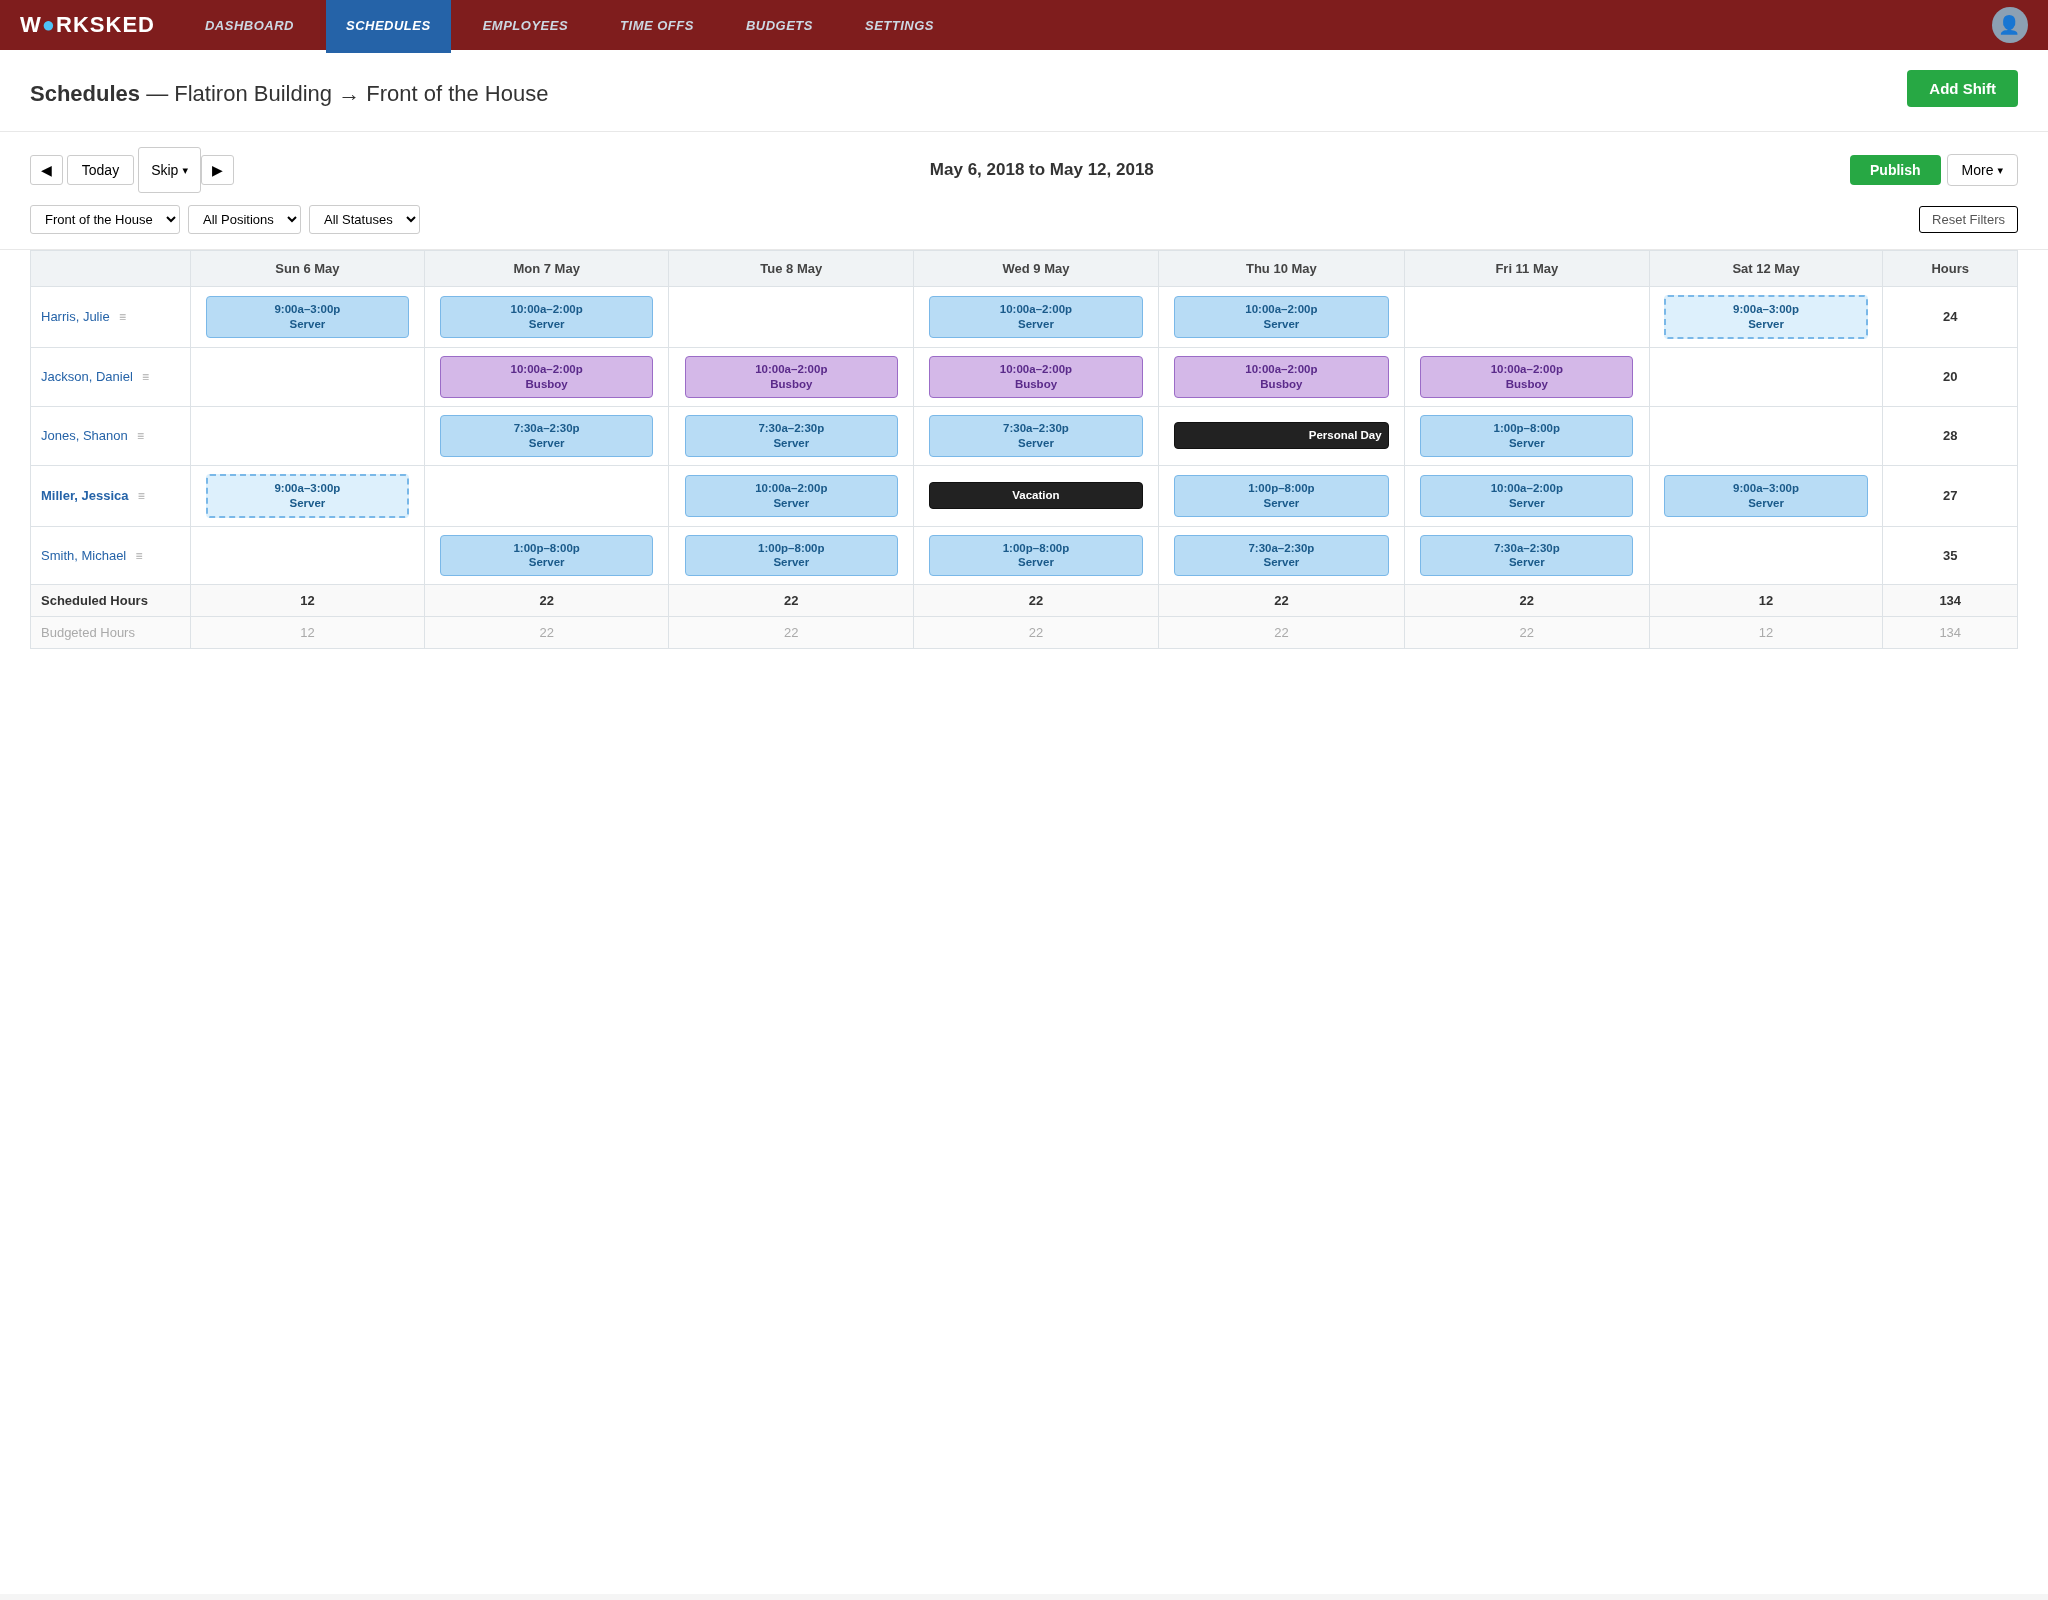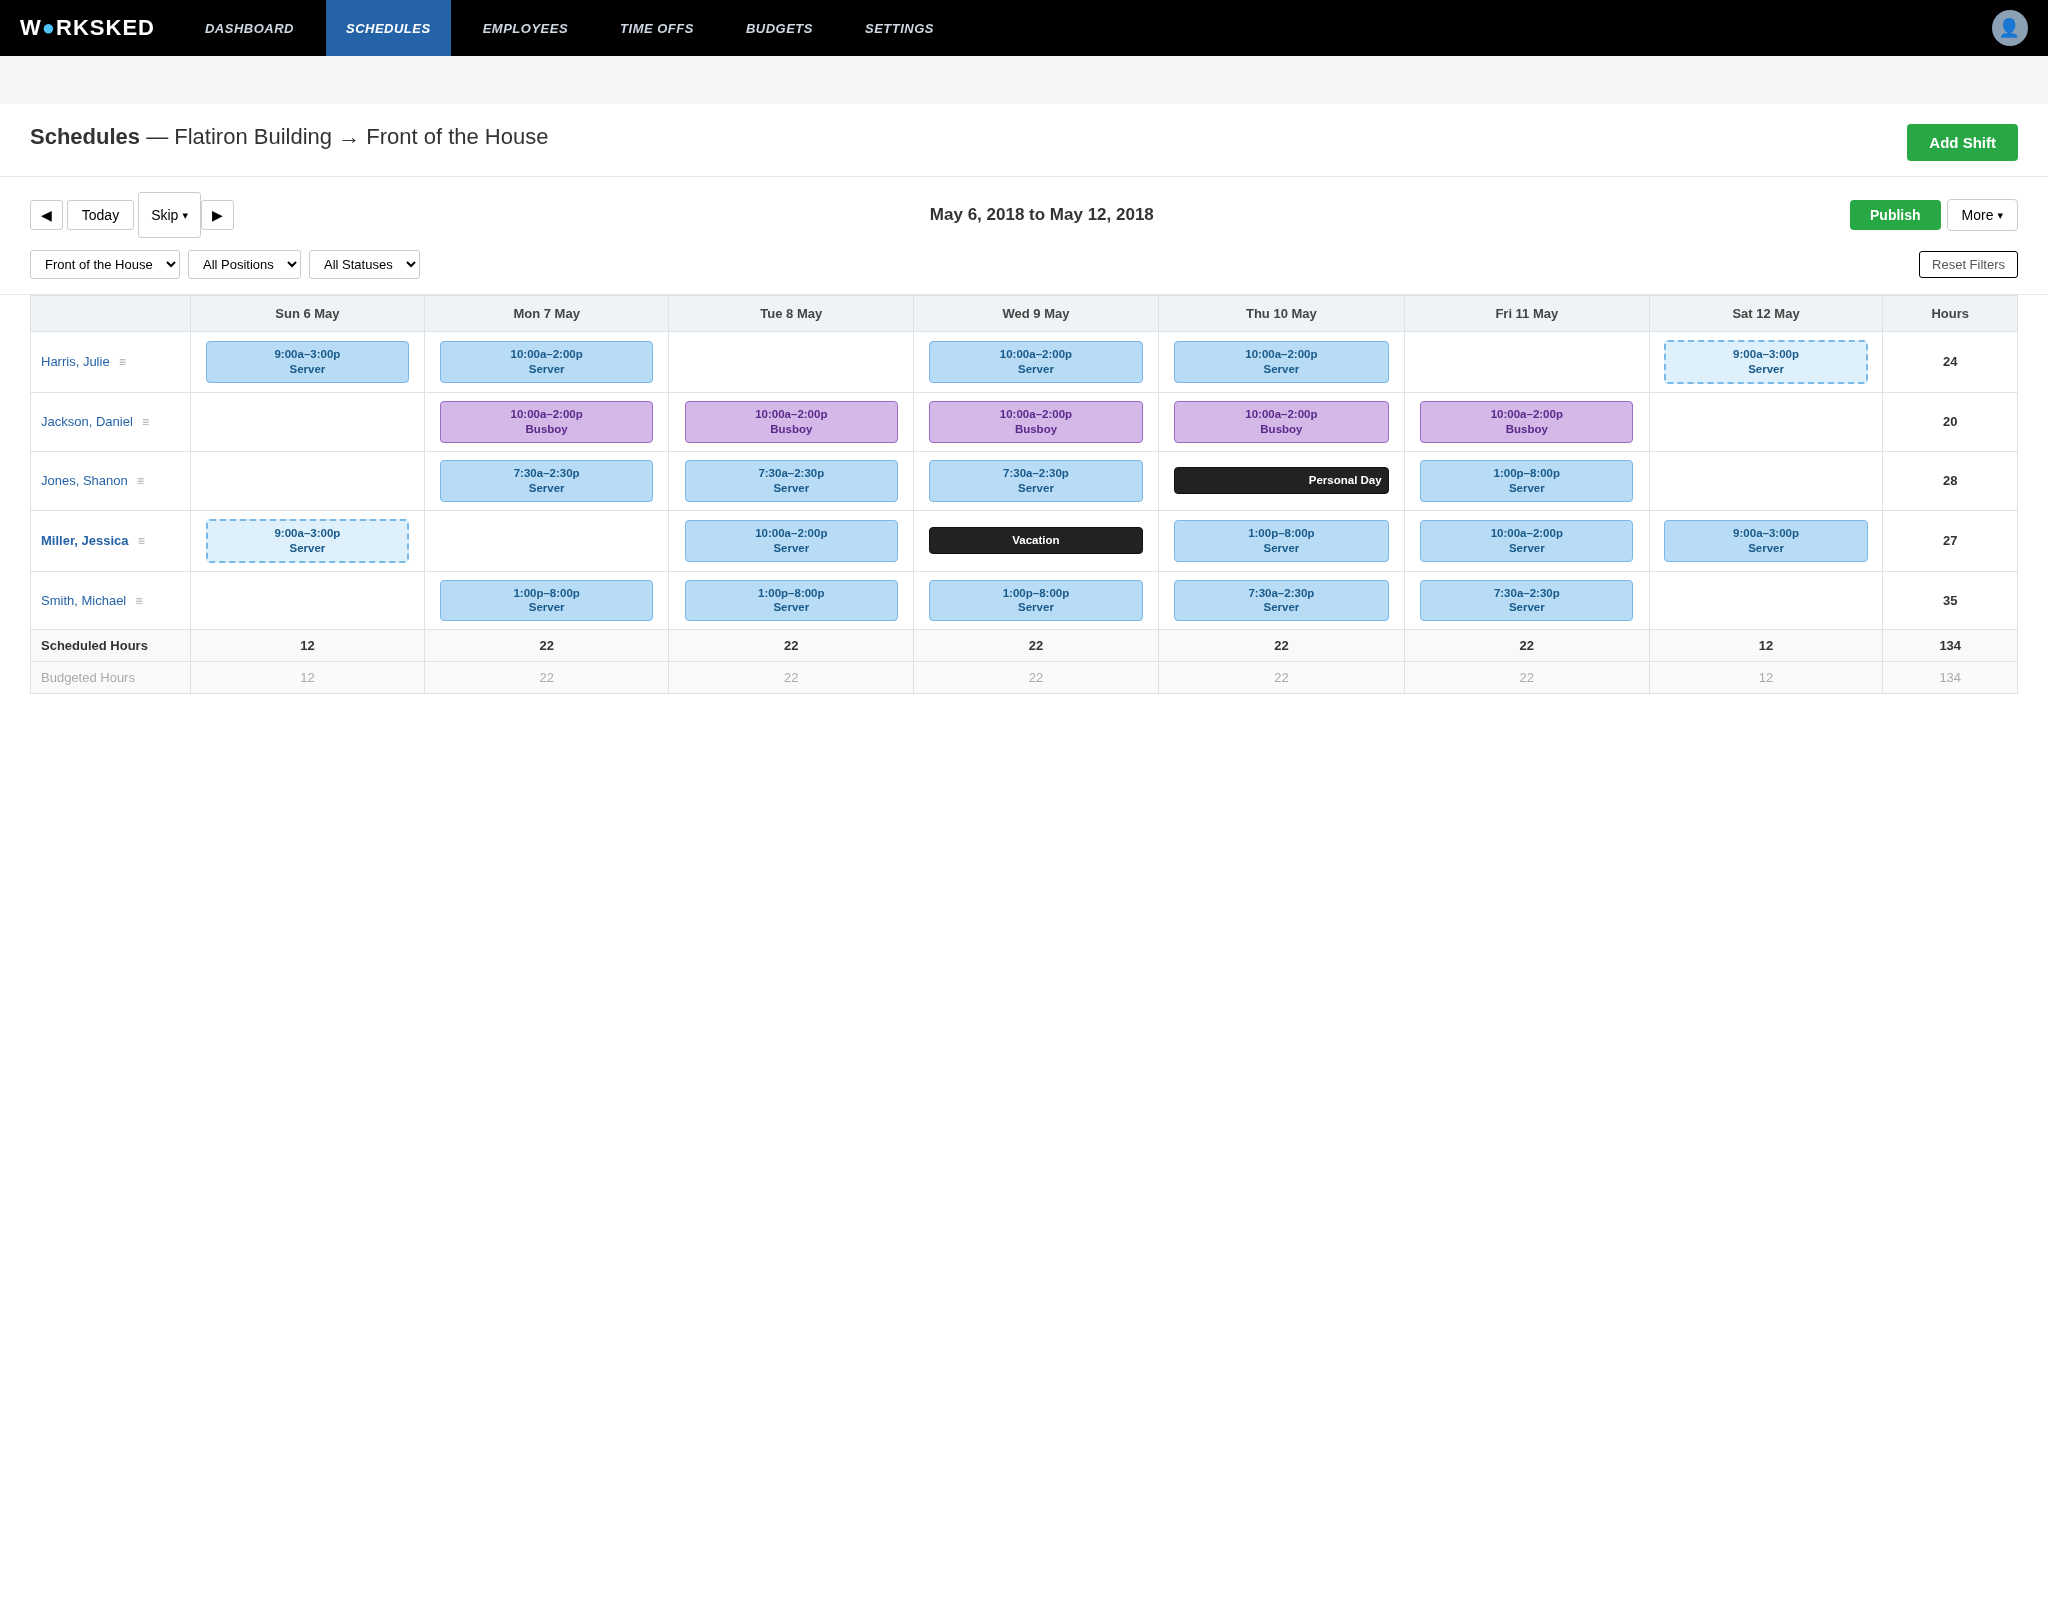--- a/index.html
+++ b/index.html
@@ -1,24 +1,24 @@
 <!DOCTYPE html>
 <html><head>
   <meta charset="utf-8">
   <style>
     * { box-sizing: border-box; margin: 0; padding: 0; }
     body { font-family: Arial, Helvetica, sans-serif; font-size: 14px; background: #f5f5f5; color: #333; }
 
     
     .navbar {
-      background: #000000;
+      background: #7f1d1d;
       display: flex;
       align-items: center;
       padding: 0 20px;
-      height: 56px;
+      height: 50px;
     }
     .navbar-logo {
       color: white;
       font-size: 22px;
       font-weight: bold;
       margin-right: 30px;
       letter-spacing: 1px;
     }
     .navbar-logo span { color: #4fc3f7; }
     .navbar-nav {
@@ -46,26 +46,25 @@
       display: flex; align-items: center; justify-content: center;
       color: white; font-size: 18px; cursor: pointer;
     }
 
     
     .main-content {
       background: white;
       min-height: calc(100vh - 56px);
     }
     .page-header {
-      padding: 20px 30px 15px;
-      display: flex;
-      align-items: flex-start;
+      padding: 20px 30px 24px;
+      display: flex;
+      align-items: flex-end;
       justify-content: space-between;
       border-bottom: 1px solid #e8e8e8;
-      margin-top: 48px;
     }
     .page-title {
       font-size: 22px;
       font-weight: 400;
     }
     .page-title strong { font-weight: 700; }
     .add-shift-btn {
       background: #27a844;
       color: white;
       border: none;

